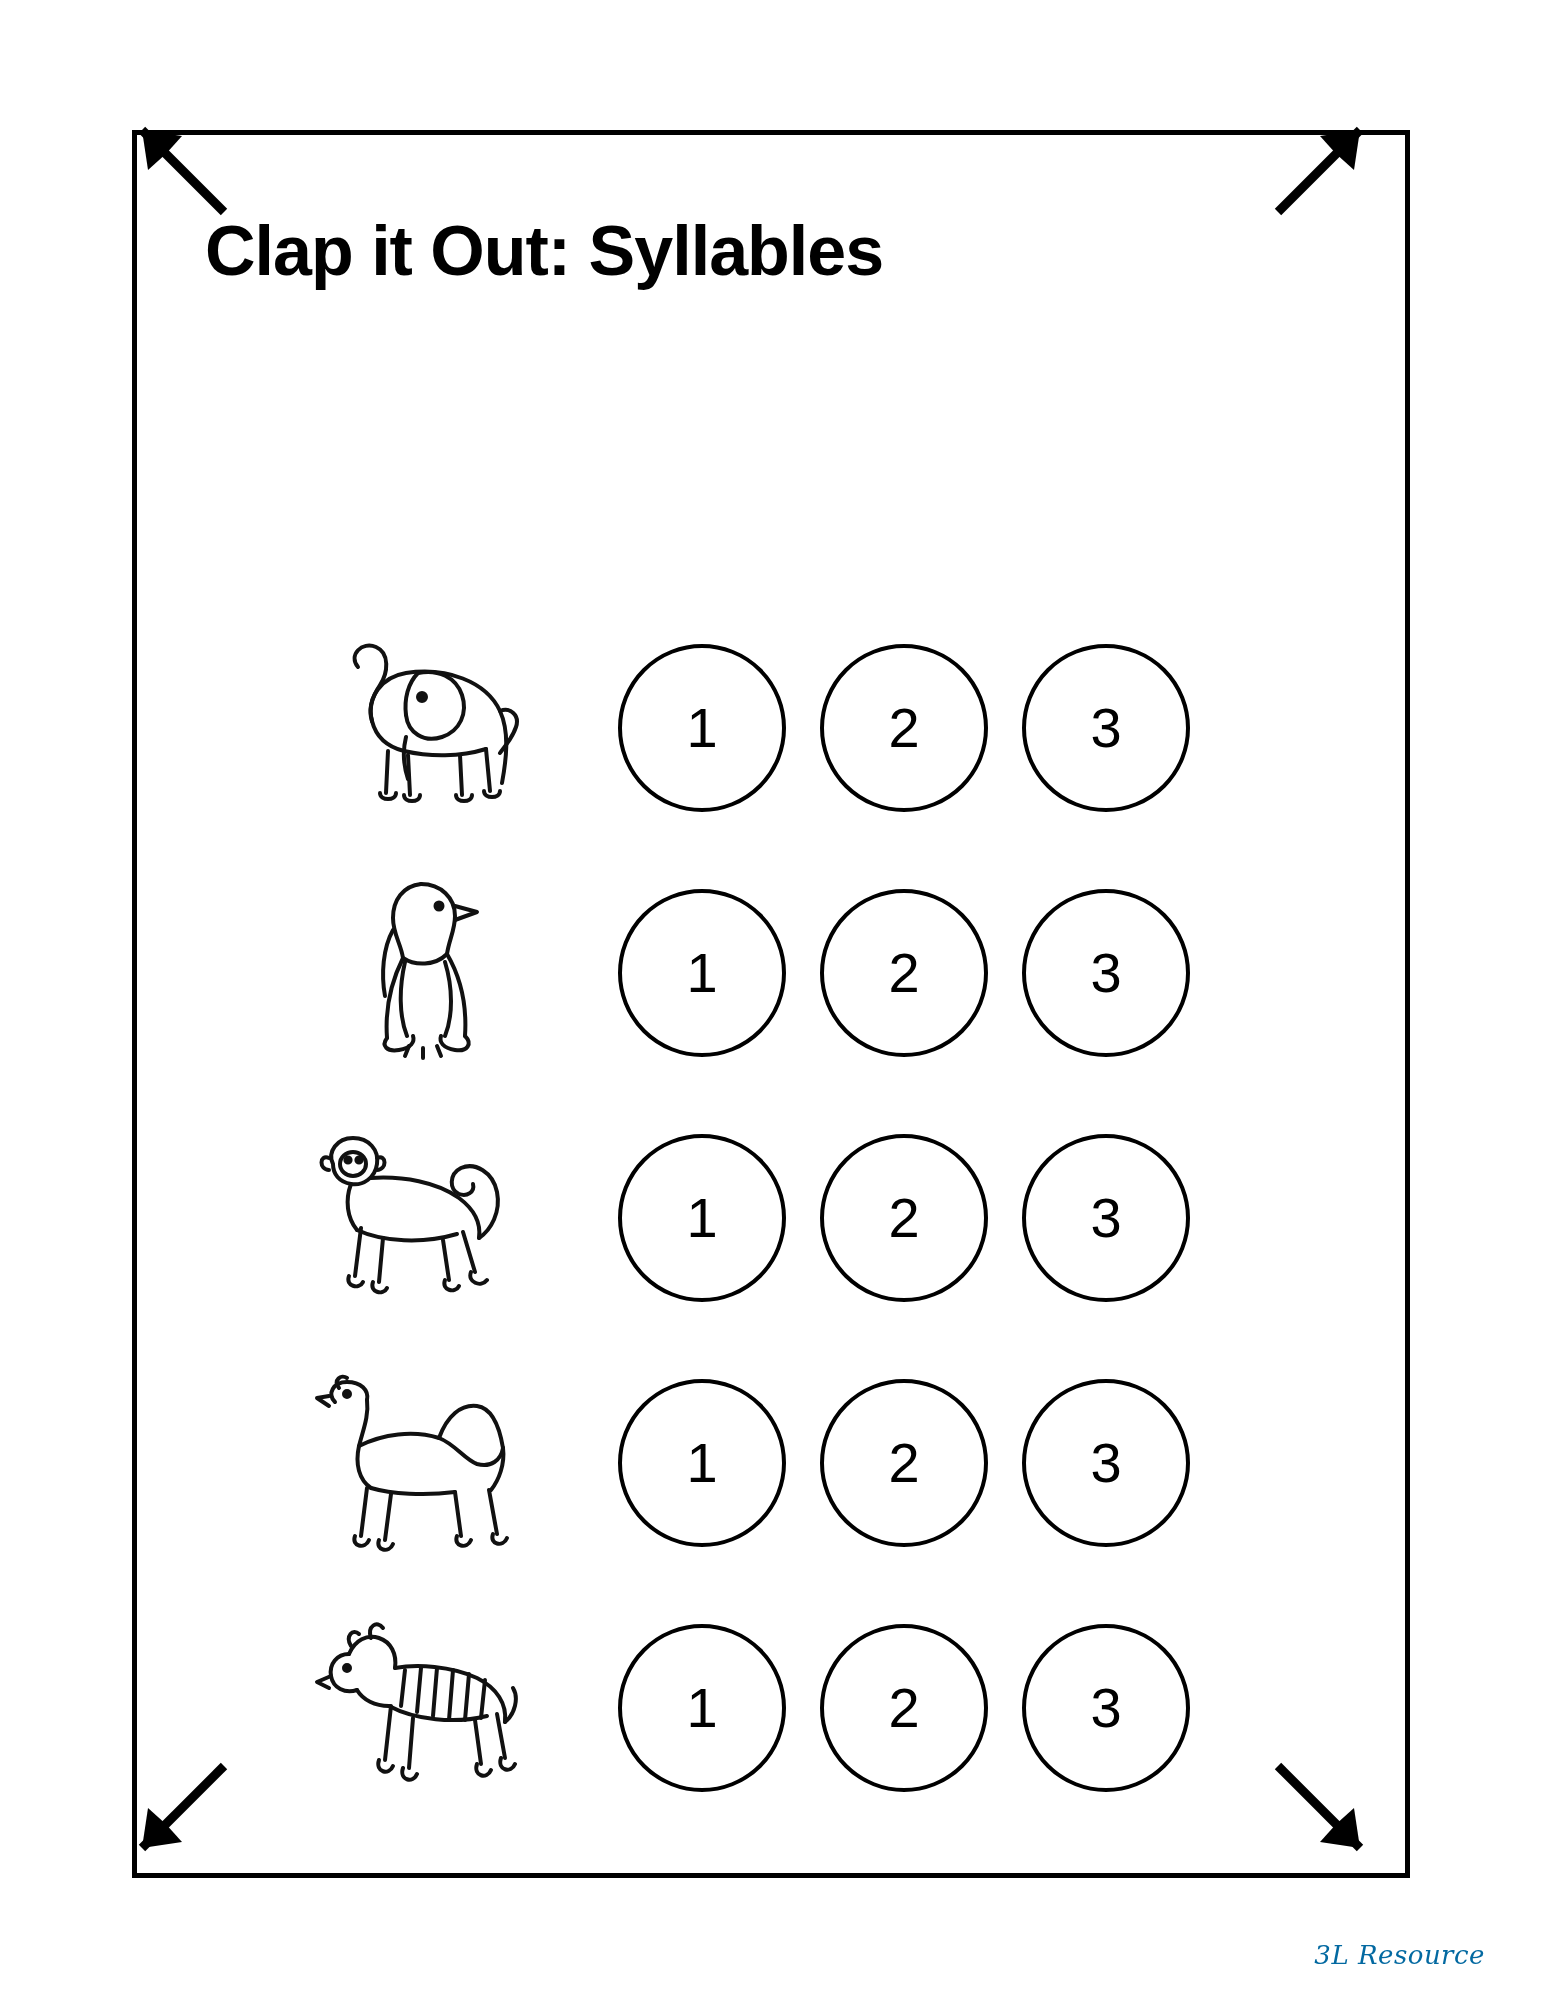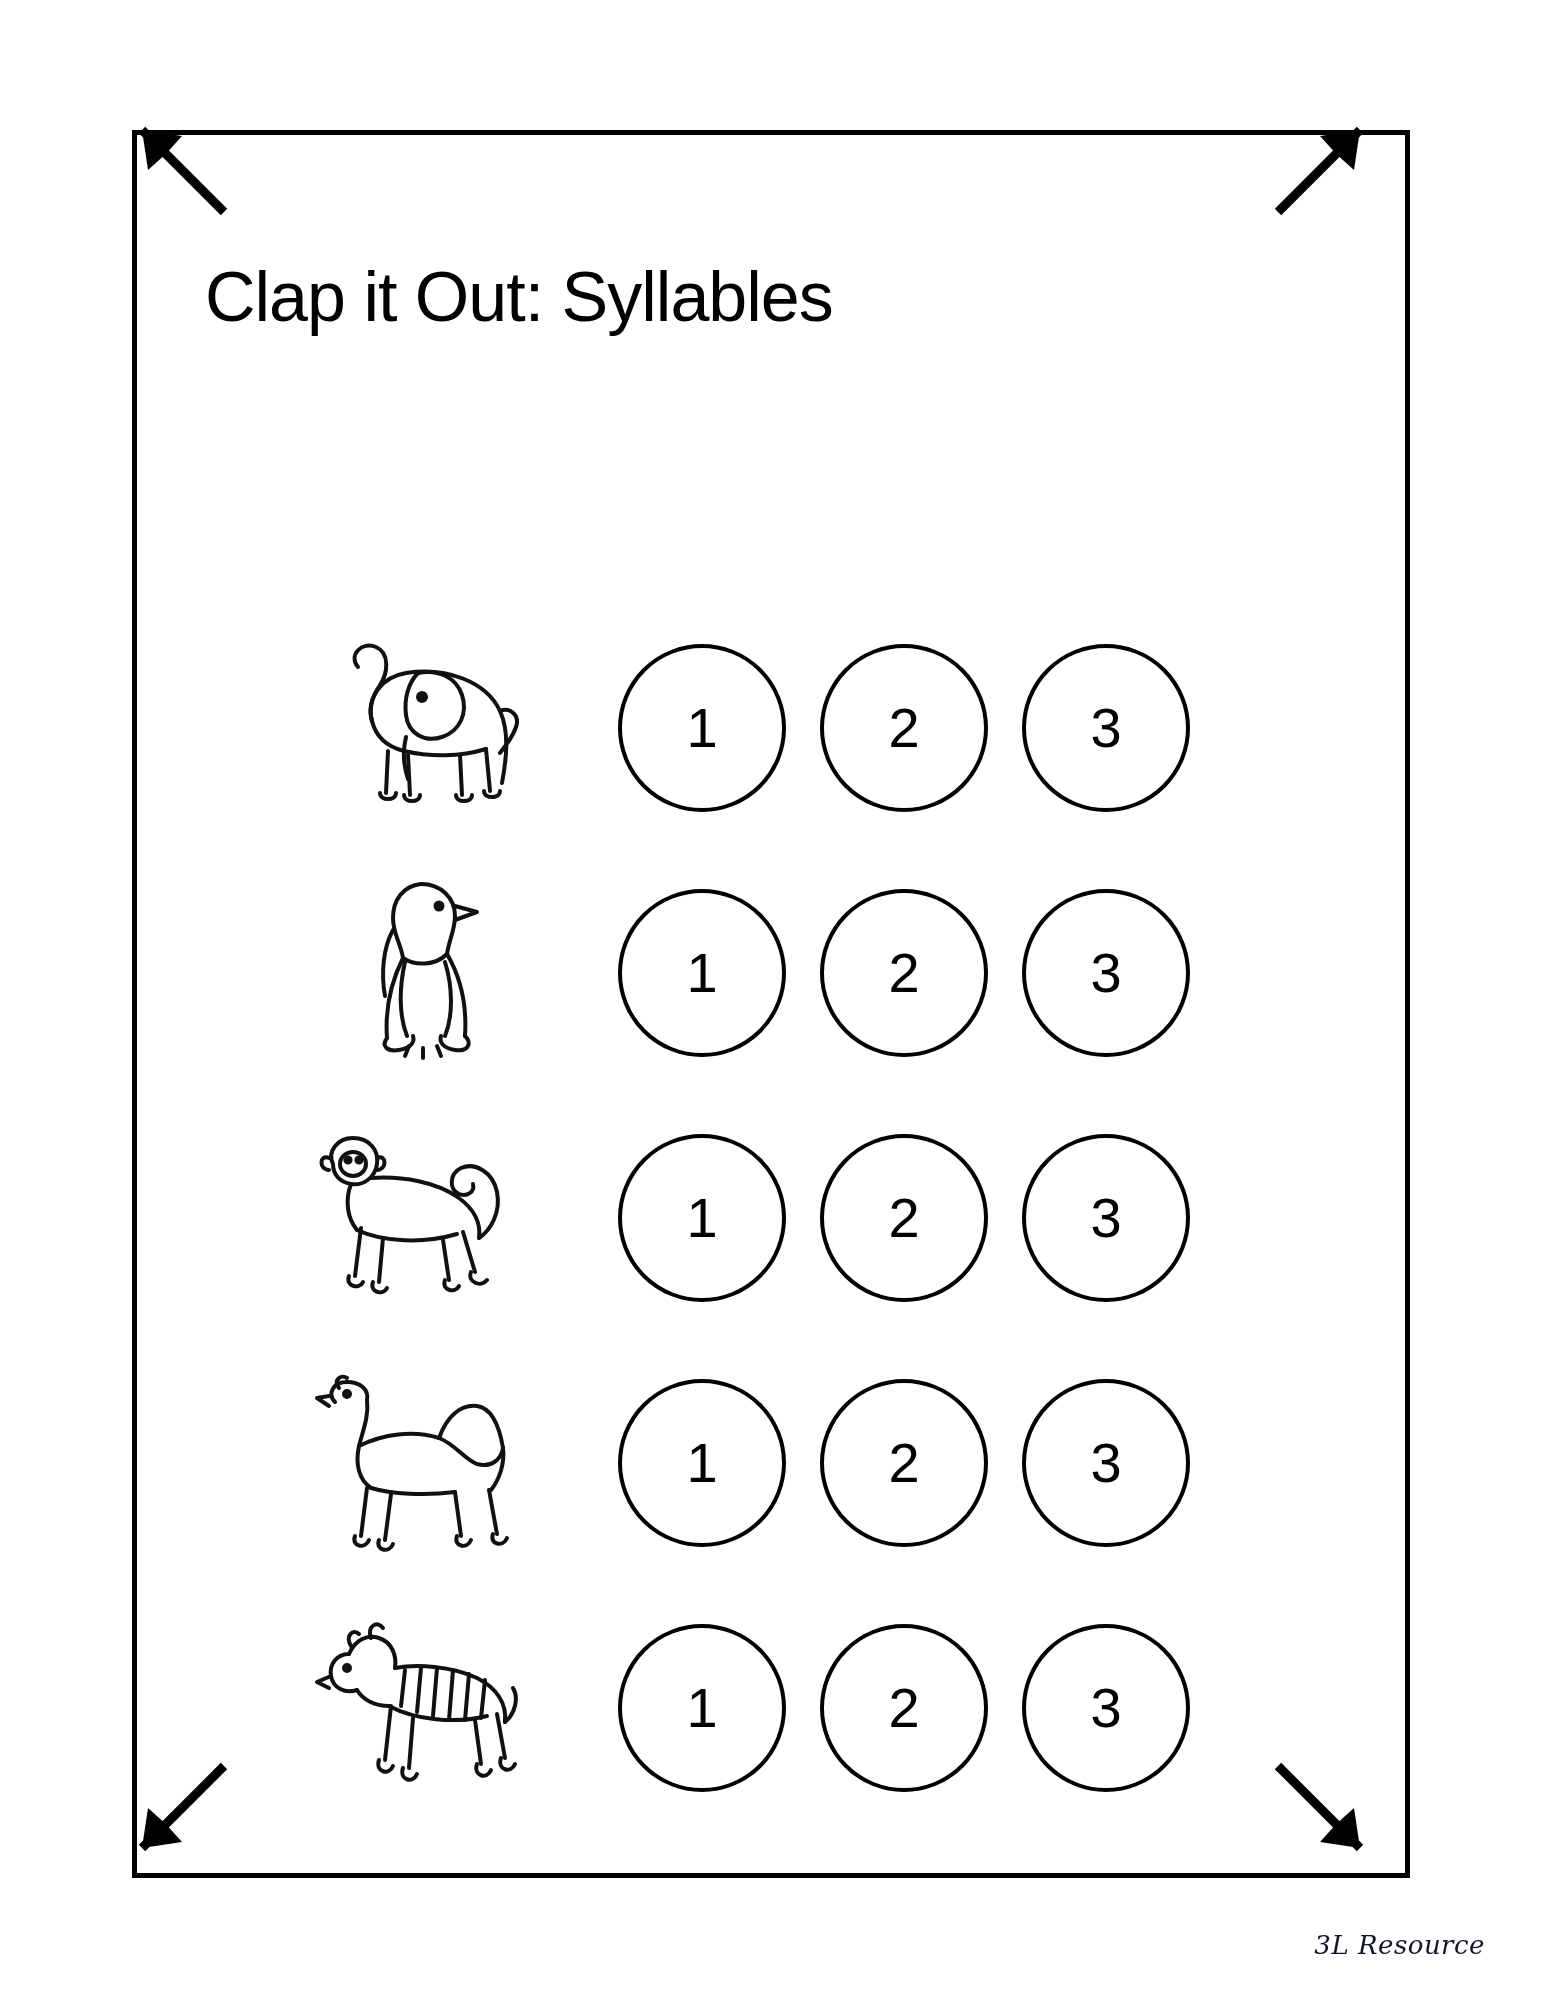--- a/index.html
+++ b/index.html
@@ -47,26 +47,25 @@
   .corner-bl { left: 138px; top: 1760px; }
   .corner-br { left: 1272px; top: 1760px; }
 
   
   .title {
     position: absolute;
     left: 205px;
     top: 215px;
     width: 1130px;
     font-size: 70px;
-    font-weight: normal;
+    font-weight: bold;
     letter-spacing: -1px;
     line-height: 1.05;
     color: #000000;
     white-space: nowrap;
-    margin-top: 46px;
   }
 
   
   .instructions {
     position: absolute;
     left: 205px;
     top: 385px;
     width: 1115px;
     font-size: 43px;
     line-height: 1.45;
@@ -117,25 +116,25 @@
     font-size: 56px;
     color: #000000;
     box-sizing: border-box;
     background: #ffffff;
   }
 
   
   .watermark {
     position: absolute;
     right: 60px;
-    bottom: 40px;
+    bottom: 30px;
     font-family: "DejaVu Serif", serif;
     font-style: italic;
     font-size: 26px;
-    color: #0f172a;
+    color: #0369a1;
     letter-spacing: 0.5px;
   }
 </style>
 </head>
 <body>
 
 <div class="page">
 
   <div class="frame"></div>
 

